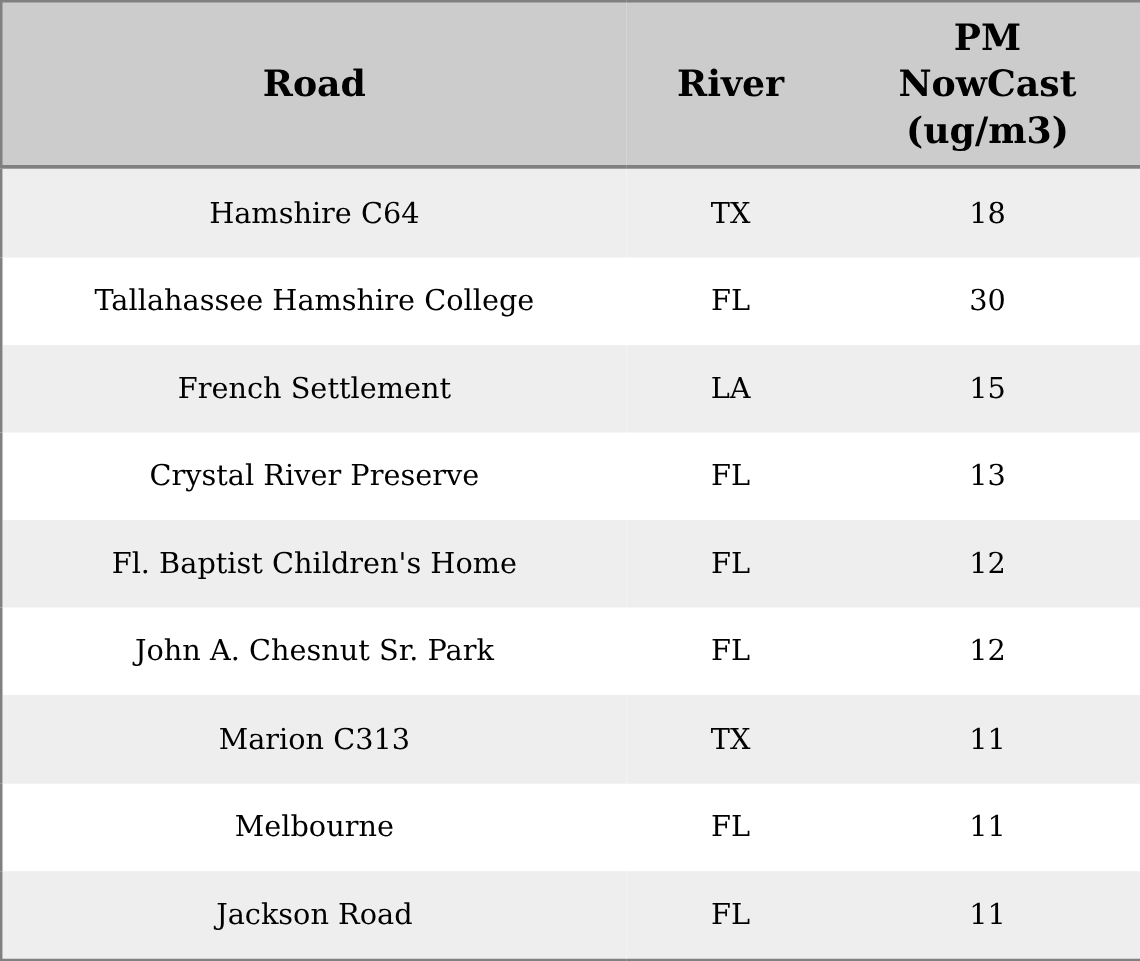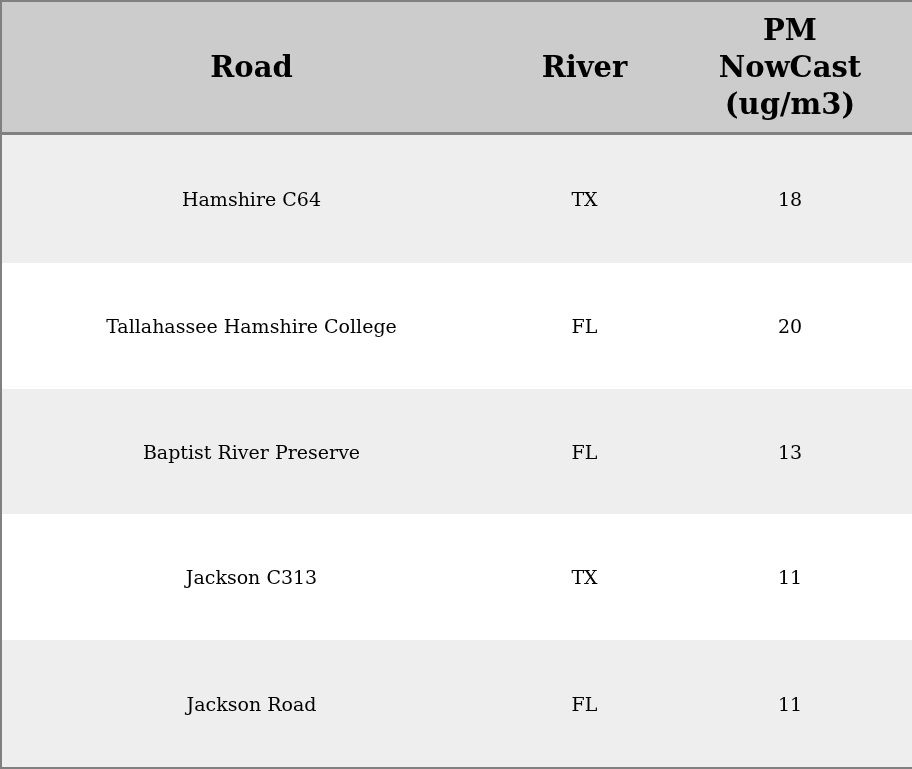--- a/index.html
+++ b/index.html
@@ -23,21 +23,21 @@
     border-bottom: 3px solid #808080;
     font-weight: bold;
     font-size: 29px;
     line-height: 1.27;
     text-align: center;
     vertical-align: middle;
     padding: 10px 24px;
     height: 108px;
   }
   table.pm-table tbody td {
-    font-size: 19px;
+    font-size: 23px;
     text-align: center;
     vertical-align: middle;
     height: 58px;
     padding: 0 6px;
     white-space: nowrap;
     overflow: hidden;
   }
   table.pm-table tbody tr:nth-child(odd)  { background: #eeeeee; }
   table.pm-table tbody tr:nth-child(even) { background: #ffffff; }
   col.col-site  { width: 500px; }
@@ -62,30 +62,50 @@
   </thead>
   <tbody>
     <tr>
       <td>Hamshire C64</td>
       <td>TX</td>
       <td>18</td>
     </tr>
     <tr>
       <td>Tallahassee Hamshire College</td>
       <td>FL</td>
-      <td>20</td>
+      <td>30</td>
     </tr>
     <tr>
-      <td>Baptist River Preserve</td>
+      <td>French Settlement</td>
+      <td>LA</td>
+      <td>15</td>
+    </tr>
+    <tr>
+      <td>Crystal River Preserve</td>
       <td>FL</td>
       <td>13</td>
     </tr>
     <tr>
-      <td>Jackson C313</td>
+      <td>Fl. Baptist Children's Home</td>
+      <td>FL</td>
+      <td>12</td>
+    </tr>
+    <tr>
+      <td>John A. Chesnut Sr. Park</td>
+      <td>FL</td>
+      <td>12</td>
+    </tr>
+    <tr>
+      <td>Marion C313</td>
       <td>TX</td>
+      <td>11</td>
+    </tr>
+    <tr>
+      <td>Melbourne</td>
+      <td>FL</td>
       <td>11</td>
     </tr>
     <tr>
       <td>Jackson Road</td>
       <td>FL</td>
       <td>11</td>
     </tr>
   </tbody>
 </table>
 

